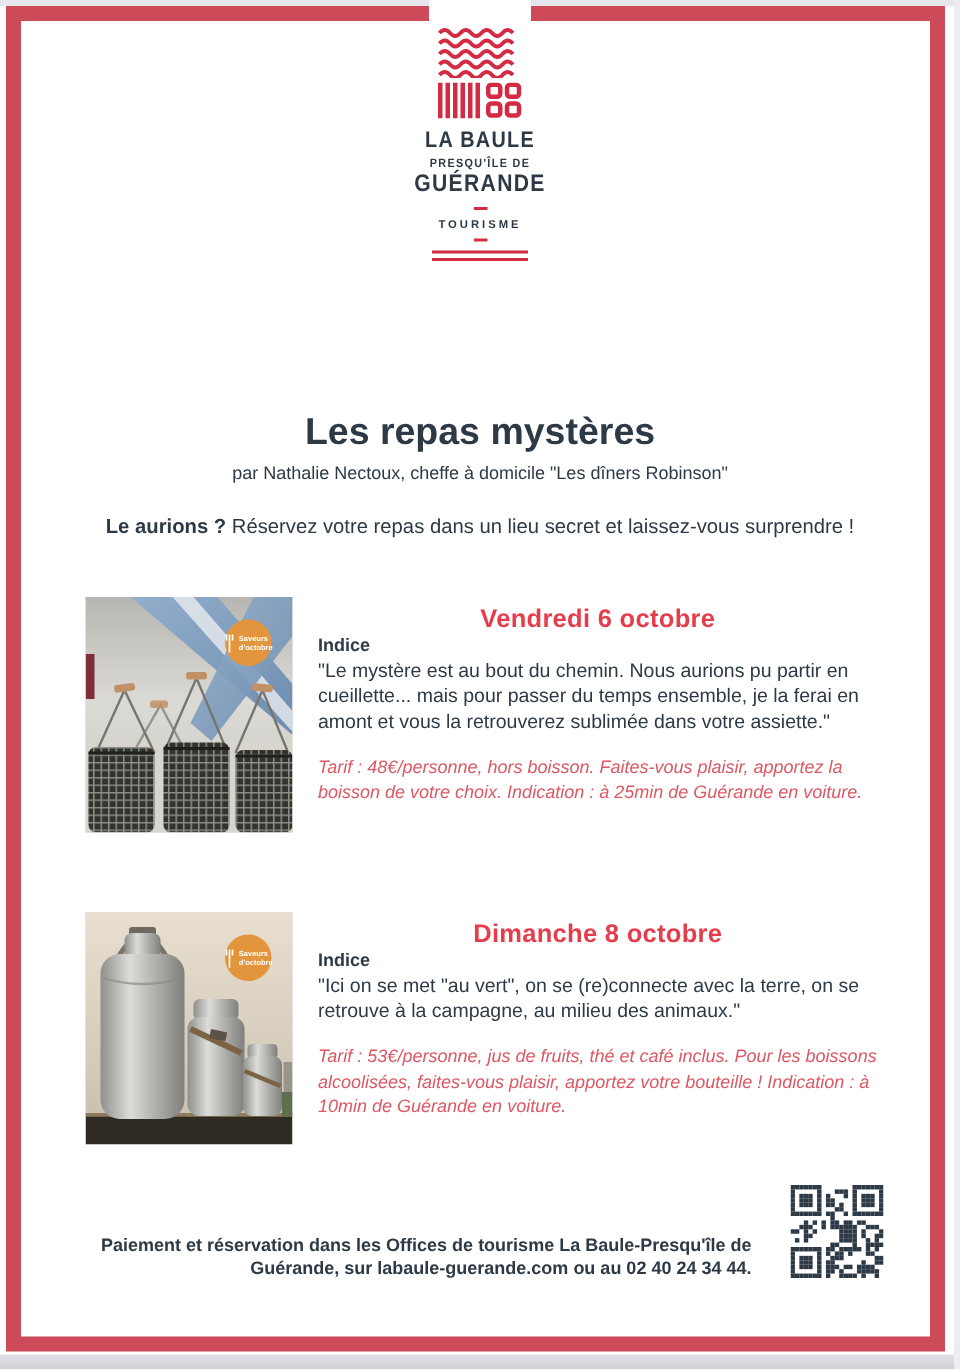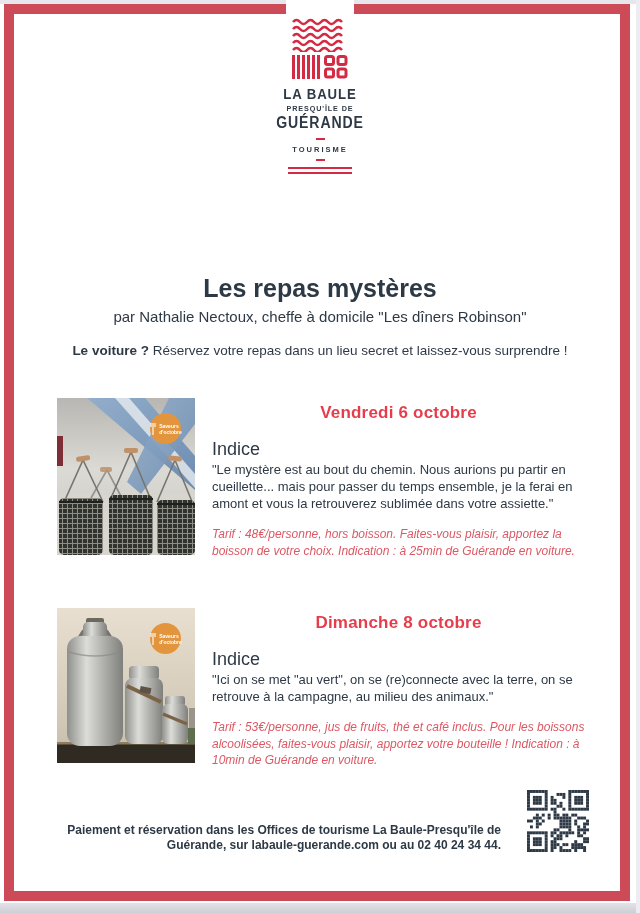--- a/index.html
+++ b/index.html
@@ -36,21 +36,21 @@
   .logo-rules{margin:6px auto 0;width:64px;}
   .logo-rules div{height:2px;background:var(--red-logo);margin-bottom:3px;}
 
   
   .title{position:absolute;left:0;top:188px;width:640px;text-align:center;
          font-family:"DejaVu Serif",serif;font-weight:900;font-size:50px;
          letter-spacing:-1px;color:#2b3644;}
   .subtitle{position:absolute;left:0;top:274px;width:640px;text-align:center;
          font-size:25px;font-weight:bold;color:var(--navy);}
   .byline{position:absolute;left:0;top:308px;width:640px;text-align:center;
-         font-size:15px;color:var(--navy);}
+         font-size:12px;color:var(--navy);}
   .concept{position:absolute;left:0;top:343px;width:640px;text-align:center;
          font-size:13.5px;color:var(--navy);}
   .concept b{font-weight:bold;}
 
   
   .event{position:absolute;left:57px;width:528px;display:flex;gap:17px;}
   .event-1{top:398px;}
   .event-2{top:608px;}
   .photo{position:relative;width:138px;flex:none;overflow:hidden;background:#ccc;}
   .photo-1{height:157px;}
@@ -58,21 +58,21 @@
   .photo svg.art{position:absolute;inset:0;width:100%;height:100%;}
 
   .badge{position:absolute;top:15px;right:14px;width:31px;height:31px;border-radius:50%;
          background:var(--orange);display:flex;align-items:center;justify-content:center;gap:2px;}
   .badge-fork{flex:none;}
   .badge-text{color:#fff;font-size:5px;font-weight:bold;line-height:6px;text-align:left;}
   .badge-text span{display:block;}
 
   .event-text{flex:1;padding-top:5px;color:var(--navy);}
   .event-date{font-size:17px;font-weight:bold;color:var(--red-bright);letter-spacing:.2px;text-align:center;}
-  .indice-label{font-size:18px;font-weight:normal;margin-top:16px;}
+  .indice-label{font-size:12px;font-weight:bold;}
   .indice{font-size:13px;line-height:17px;margin-top:1px;}
   .tarif{font-size:12px;line-height:16.5px;font-style:italic;color:var(--red-tarif);margin-top:14px;}
 
   
   .footer-text{position:absolute;top:823px;left:63px;width:438px;text-align:right;
          font-size:12px;line-height:15px;font-weight:bold;color:var(--navy);}
   .qr{position:absolute;top:790px;left:527px;width:62px;height:62px;background:#fff;}
   .qr svg{width:100%;height:100%;}
   .qr rect{fill:var(--navy);}
 </style>
@@ -121,21 +121,21 @@
       <span class="dash"></span>
     </div>
     <div class="logo-rules">
         <div></div>
         <div></div>
       </div>
   </div>
 
   <h2 class="subtitle">Les repas mystères</h2>
   <p class="byline">par Nathalie Nectoux, cheffe à domicile "Les dîners Robinson"</p>
-  <p class="concept"><b>Le voiture ?</b> <span>Réservez votre repas dans un lieu secret et laissez-vous surprendre !</span></p>
+  <p class="concept"><b>Le aurions ?</b> <span>Réservez votre repas dans un lieu secret et laissez-vous surprendre !</span></p>
 
   <section class="event event-1">
     <div class="photo photo-1">
       <svg class="art" viewBox="0 0 138 157" preserveAspectRatio="none">
         <defs>
           <linearGradient id="g1" x1="0" y1="0" x2="0" y2="1">
             <stop offset="0" stop-color="#b8b6b2"></stop>
               <stop offset=".45" stop-color="#dcdad4"></stop>
               <stop offset="1" stop-color="#c8c6c0"></stop>
           </linearGradient>

